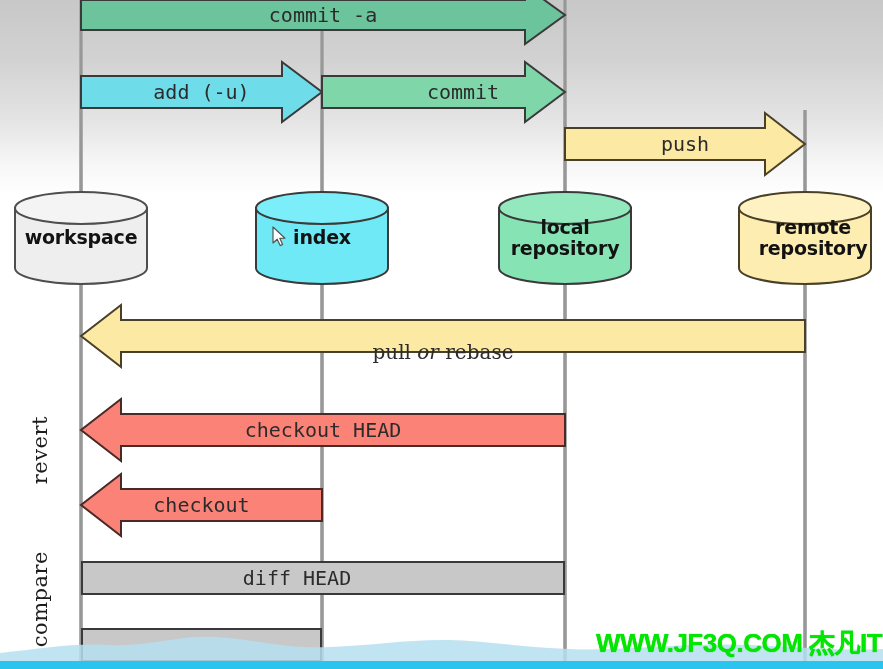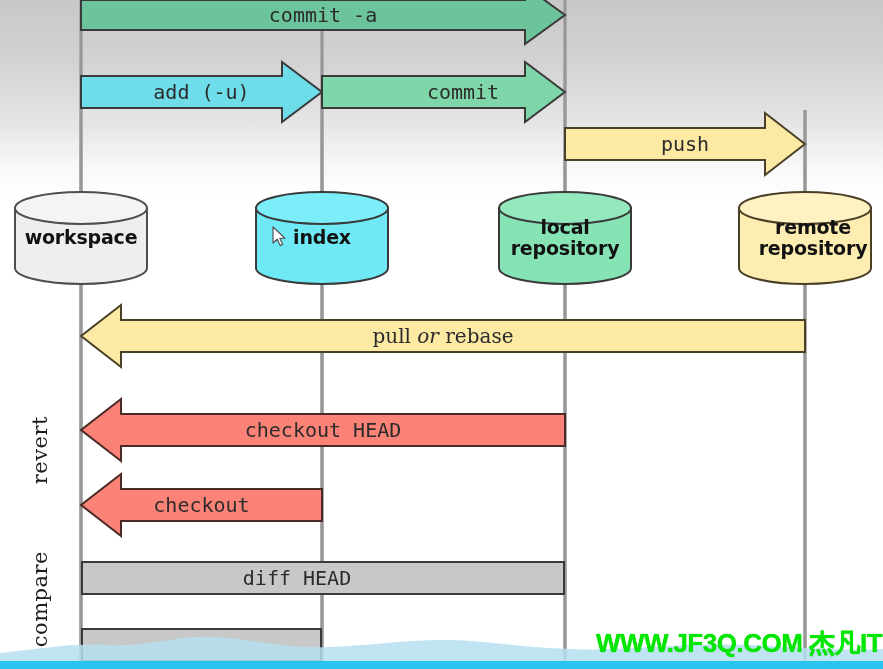--- a/index.html
+++ b/index.html
@@ -59,20 +59,21 @@
     text-align: center;
     font-family: "DejaVu Sans Mono", monospace;
     font-size: 20px;
     color: #2b2b2b;
     white-space: nowrap;
     pointer-events: none;
   }
   .shape-label.serif {
     font-family: "DejaVu Serif", serif;
     font-size: 20px;
+    margin-top: 16px;
   }
   .shape-label .ital {
     font-style: italic;
     font-family: "DejaVu Serif", serif;
   }
 
   
   .side-label {
     position: absolute;
     z-index: 5;

